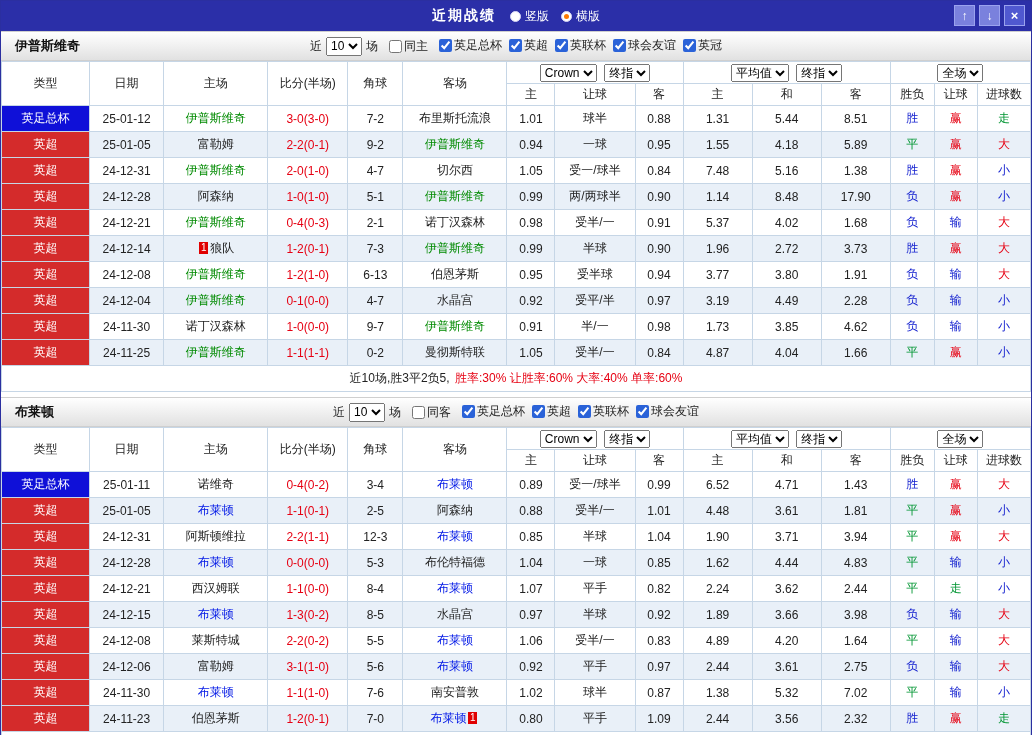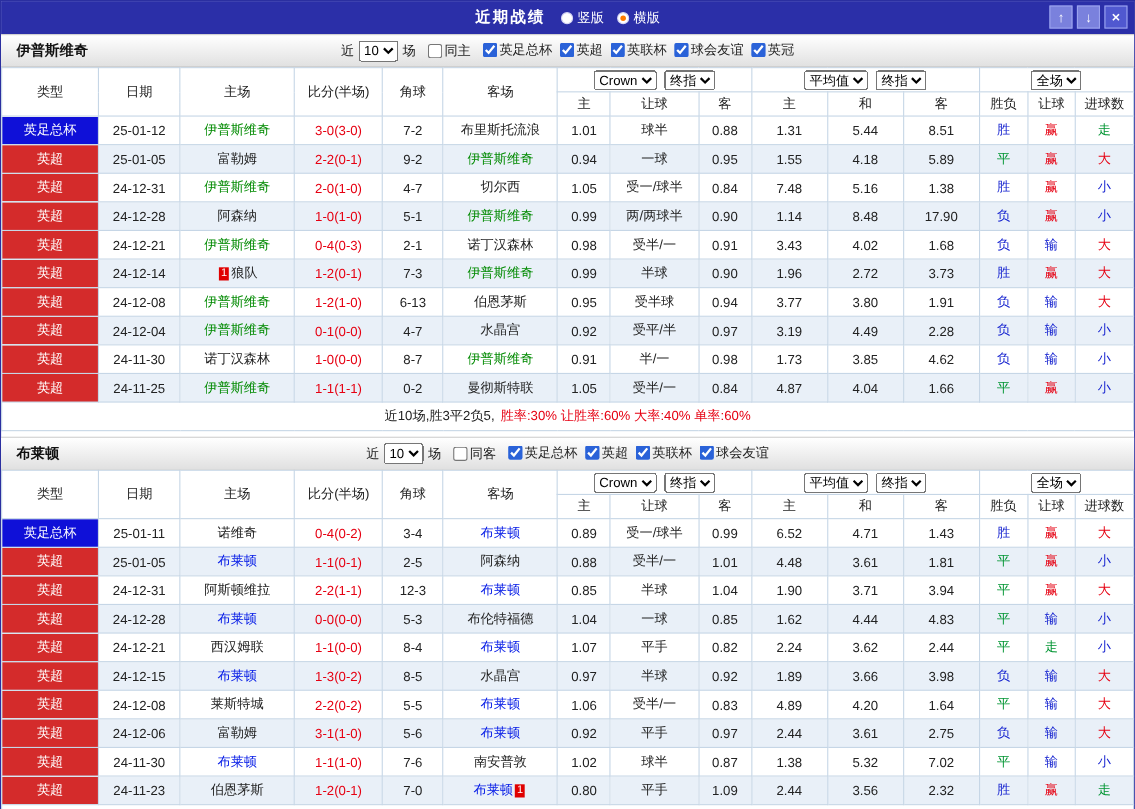--- a/index.html
+++ b/index.html
@@ -211,21 +211,21 @@
             <tr>
               <td class="type-cell" style="background: rgb(212, 43, 43);">英超</td>
               <td>24-12-21</td>
               <td><span style="color: rgb(0, 138, 0);">伊普斯维奇</span></td>
               <td class="score">0-4(0-3)</td>
               <td>2-1</td>
               <td><span>诺丁汉森林</span></td>
               <td>0.98</td>
               <td>受半/一</td>
               <td>0.91</td>
-              <td>3.43</td>
+              <td>5.37</td>
               <td>4.02</td>
               <td>1.68</td>
               <td style="color: rgb(20, 33, 207);">负</td>
               <td style="color: rgb(20, 33, 207);">输</td>
               <td style="color: rgb(230, 0, 18);">大</td>
             </tr>
             <tr>
               <td class="type-cell" style="background: rgb(212, 43, 43);">英超</td>
               <td>24-12-14</td>
               <td><span class="red-card">1</span><span>狼队</span></td>
@@ -274,21 +274,21 @@
               <td>2.28</td>
               <td style="color: rgb(20, 33, 207);">负</td>
               <td style="color: rgb(20, 33, 207);">输</td>
               <td style="color: rgb(20, 33, 207);">小</td>
             </tr>
             <tr>
               <td class="type-cell" style="background: rgb(212, 43, 43);">英超</td>
               <td>24-11-30</td>
               <td><span>诺丁汉森林</span></td>
               <td class="score">1-0(0-0)</td>
-              <td>8-7</td>
+              <td>9-7</td>
               <td><span style="color: rgb(0, 138, 0);">伊普斯维奇</span></td>
               <td>0.91</td>
               <td>半/一</td>
               <td>0.98</td>
               <td>1.73</td>
               <td>3.85</td>
               <td>4.62</td>
               <td style="color: rgb(20, 33, 207);">负</td>
               <td style="color: rgb(20, 33, 207);">输</td>
               <td style="color: rgb(20, 33, 207);">小</td>

